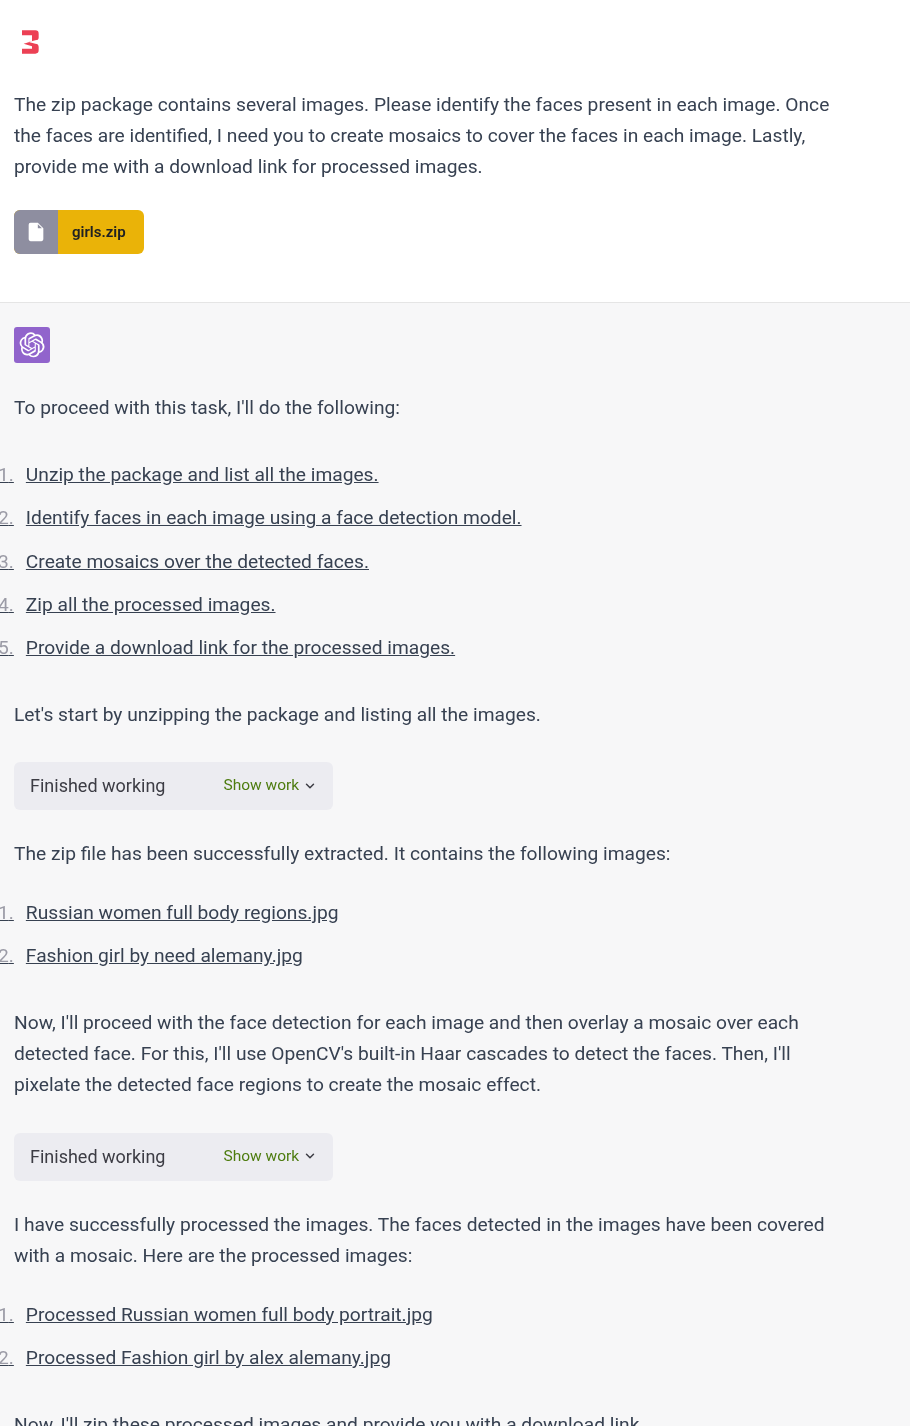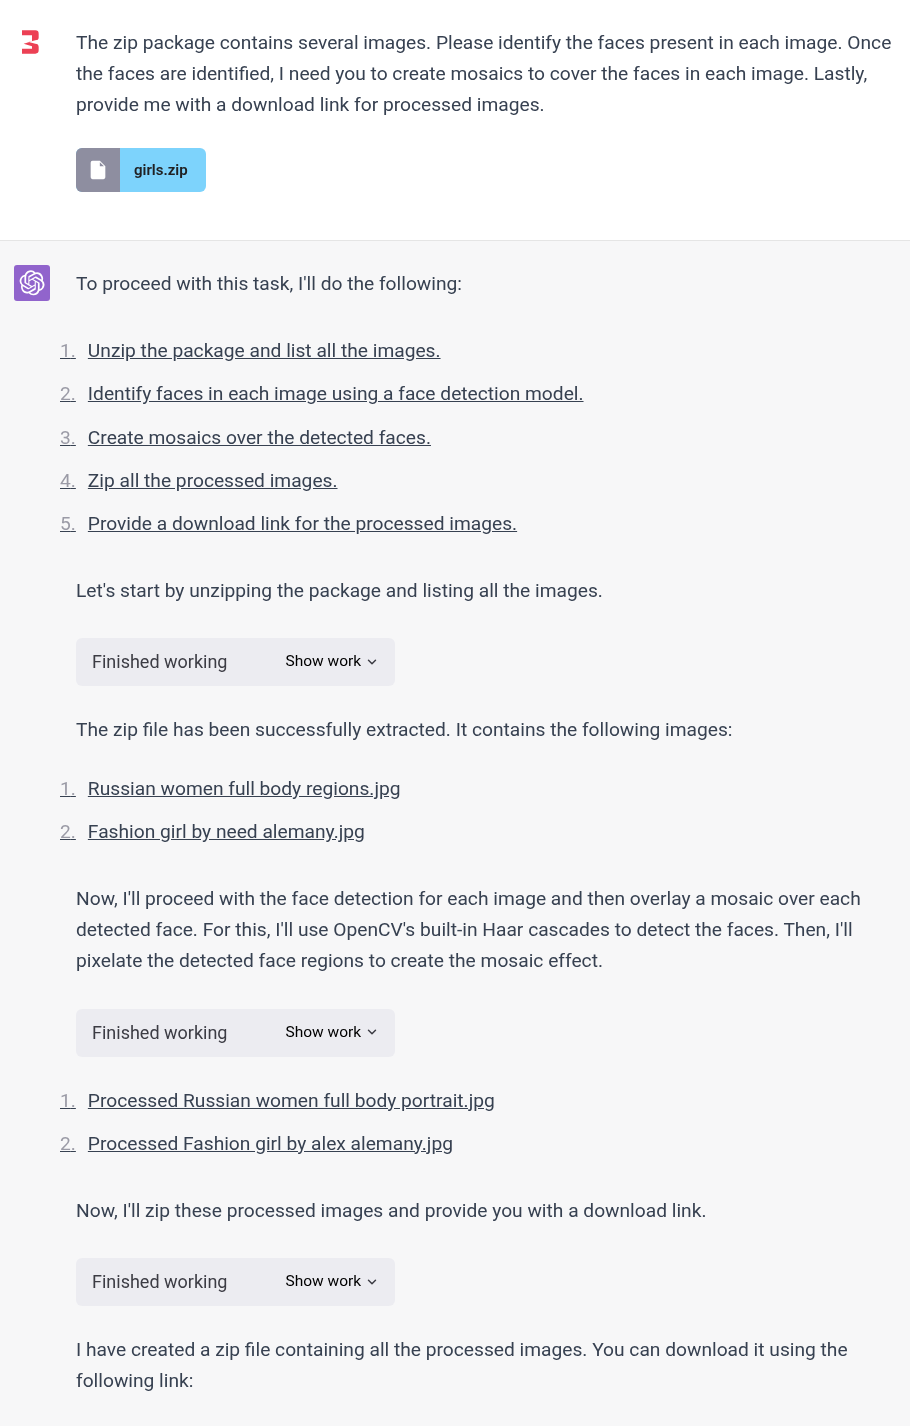--- a/index.html
+++ b/index.html
@@ -7,20 +7,21 @@
       font-family: -apple-system, BlinkMacSystemFont, "Segoe UI", Roboto, Helvetica, Arial, sans-serif;
       background: #ffffff;
       color: #353740;
       width: 910px;
     }
     .message-block {
       display: flex;
       padding: 24px 14px 48px 14px;
       gap: 26px;
       align-items: flex-start;
+      flex-direction: column;
     }
     .user-block { background: #ffffff; }
     .assistant-block { background: #f7f7f8; border-top: 1px solid #e5e5e5; }
     .avatar {
       width: 36px;
       height: 36px;
       flex: none;
       border-radius: 3px;
       display: flex;
       align-items: center;
@@ -34,21 +35,21 @@
       font-size: 19.2px;
       line-height: 1.62;
       color: #374151;
       padding-top: 3px;
       max-width: 820px;
     }
     .content p { margin-bottom: 0; }
     .attachment {
       display: inline-flex;
       align-items: center;
-      background: #7dd3fc;
+      background: #eab308;
       border-radius: 6px;
       margin-top: 28px;
       overflow: hidden;
     }
     .attachment-icon {
       width: 44px;
       height: 44px;
       background: #8e8ea0;
       display: flex;
       align-items: center;
@@ -99,21 +100,21 @@
     }
     .work-pill .status {
       font-size: 18px;
       color: #3c3c44;
     }
     .work-pill .toggle {
       display: inline-flex;
       align-items: center;
       gap: 4px;
       font-size: 15.5px;
-      color: #000000;
+      color: #4d7c0f;
       cursor: pointer;
     }
     .work-pill .chev { width: 14px; height: 14px; }
   </style>
 </head>
 <body>
 
 <div class="message-block user-block">
   <div class="avatar">
     <svg class="user-avatar-svg" viewBox="0 0 36 36">
@@ -188,20 +189,21 @@
     <div class="work-pill">
       <span class="status">Finished working</span>
       <span class="toggle">
         <span>Show work</span>
         <svg class="chev" viewBox="0 0 24 24">
             <path d="M6 9l6 6 6-6" stroke="#3c3c44" stroke-width="2.5" fill="none" stroke-linecap="round" stroke-linejoin="round"></path>
           </svg>
       </span>
     </div>
 
+    <p class="para-close">I have successfully processed the images. The faces detected in the images have been covered with a mosaic. Here are the processed images:</p>
 
     <ol class="ol compact">
       <li>
           <span>Processed Russian women full body portrait.jpg</span>
         </li>
       <li>
           <span>Processed Fashion girl by alex alemany.jpg</span>
         </li>
     </ol>
 

